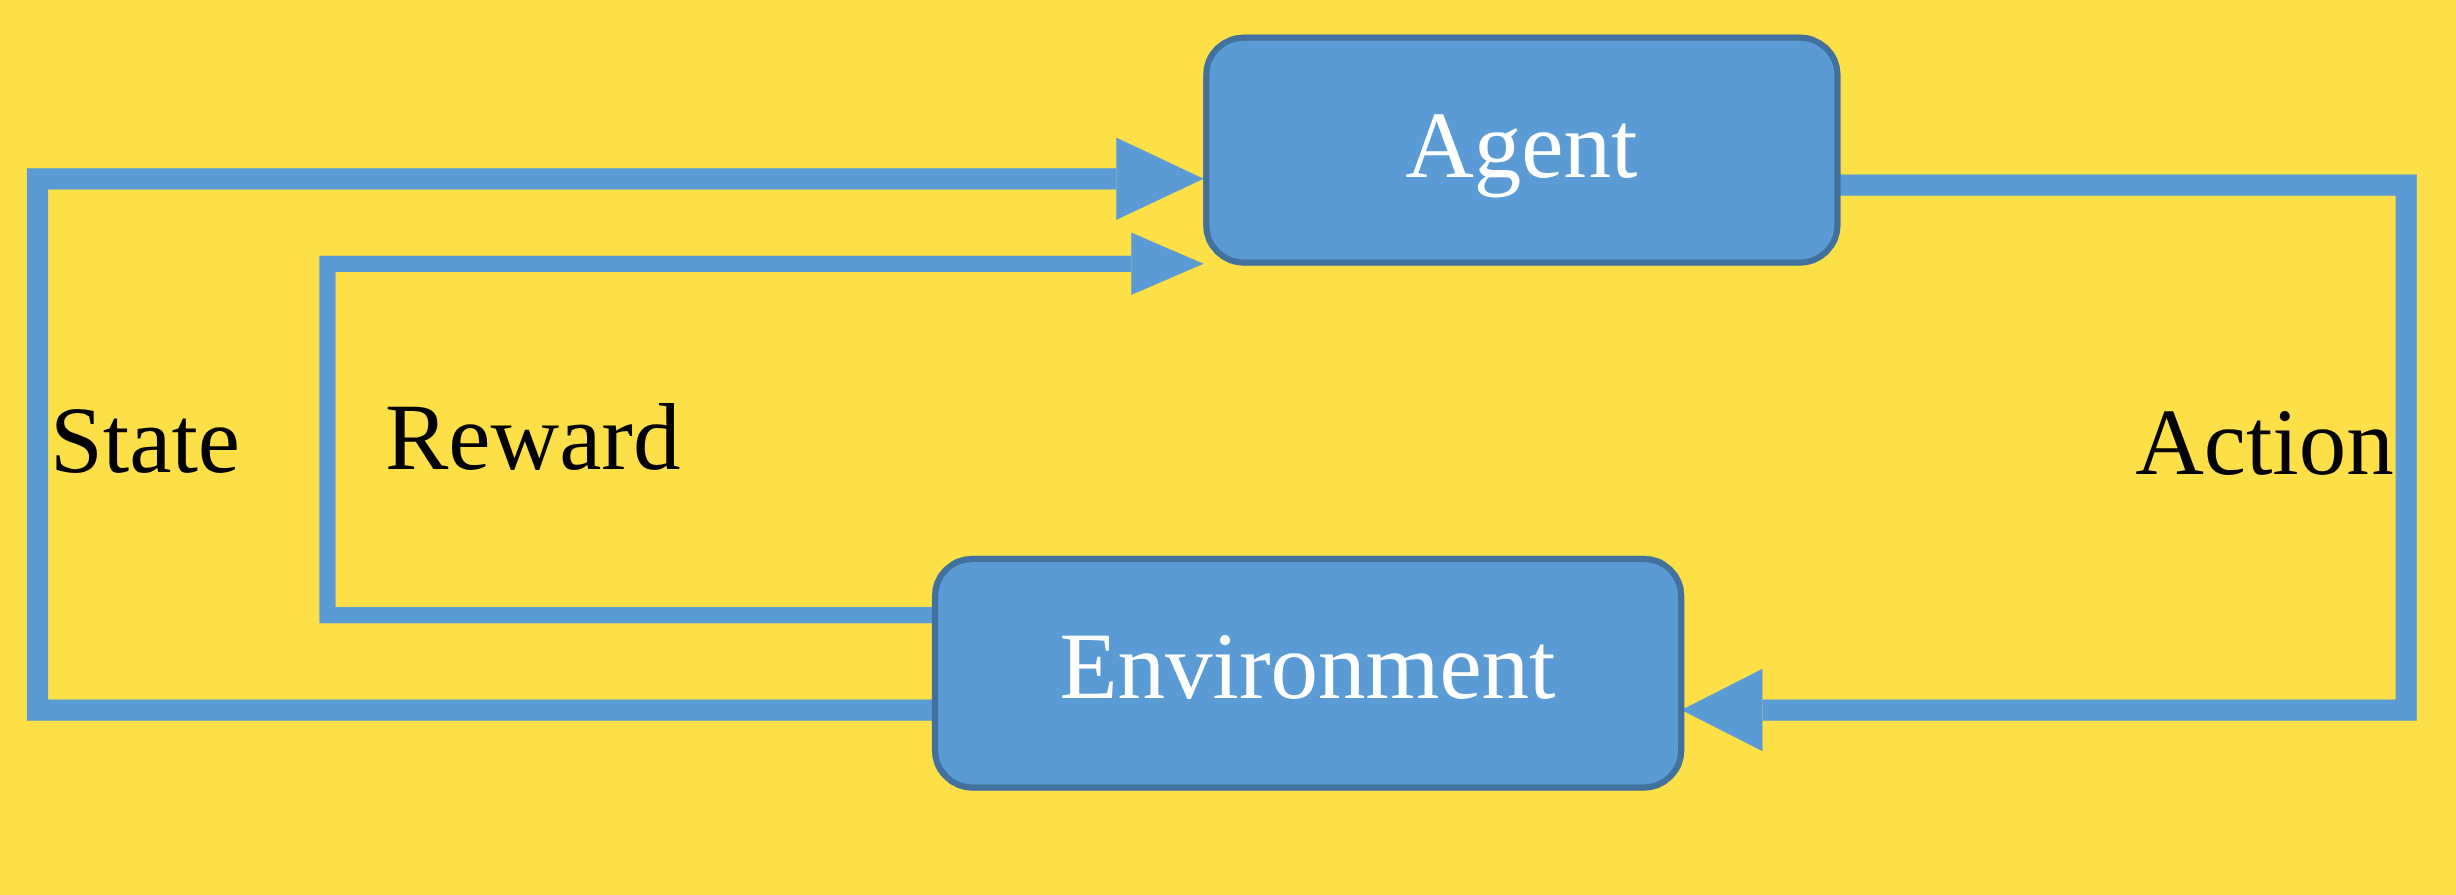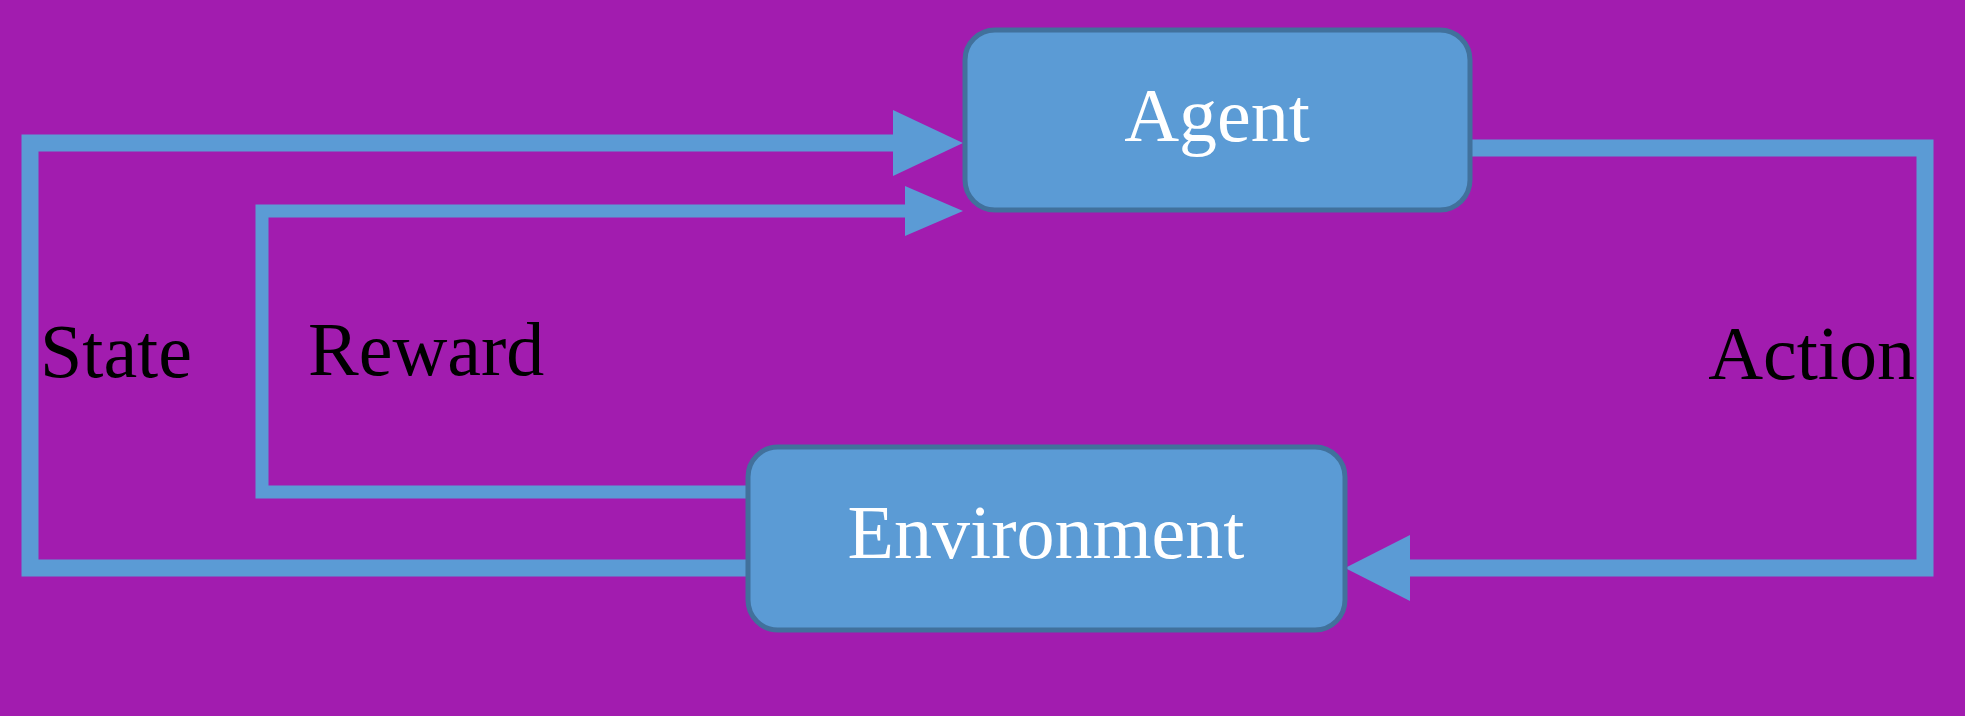--- a/index.html
+++ b/index.html
@@ -8,21 +8,21 @@
     padding: 0;
     background: #ffffff;
   }
   body {
     font-family: "Liberation Serif", "DejaVu Serif", serif;
   }
   #diagram-canvas {
     position: relative;
     width: 1965px;
     height: 716px;
-    background: #a21caf;
+    background: #fde047;
     overflow: hidden;
   }
   #rl-svg {
     position: absolute;
     left: 0;
     top: 0;
     width: 1965px;
     height: 716px;
     display: block;
   }

